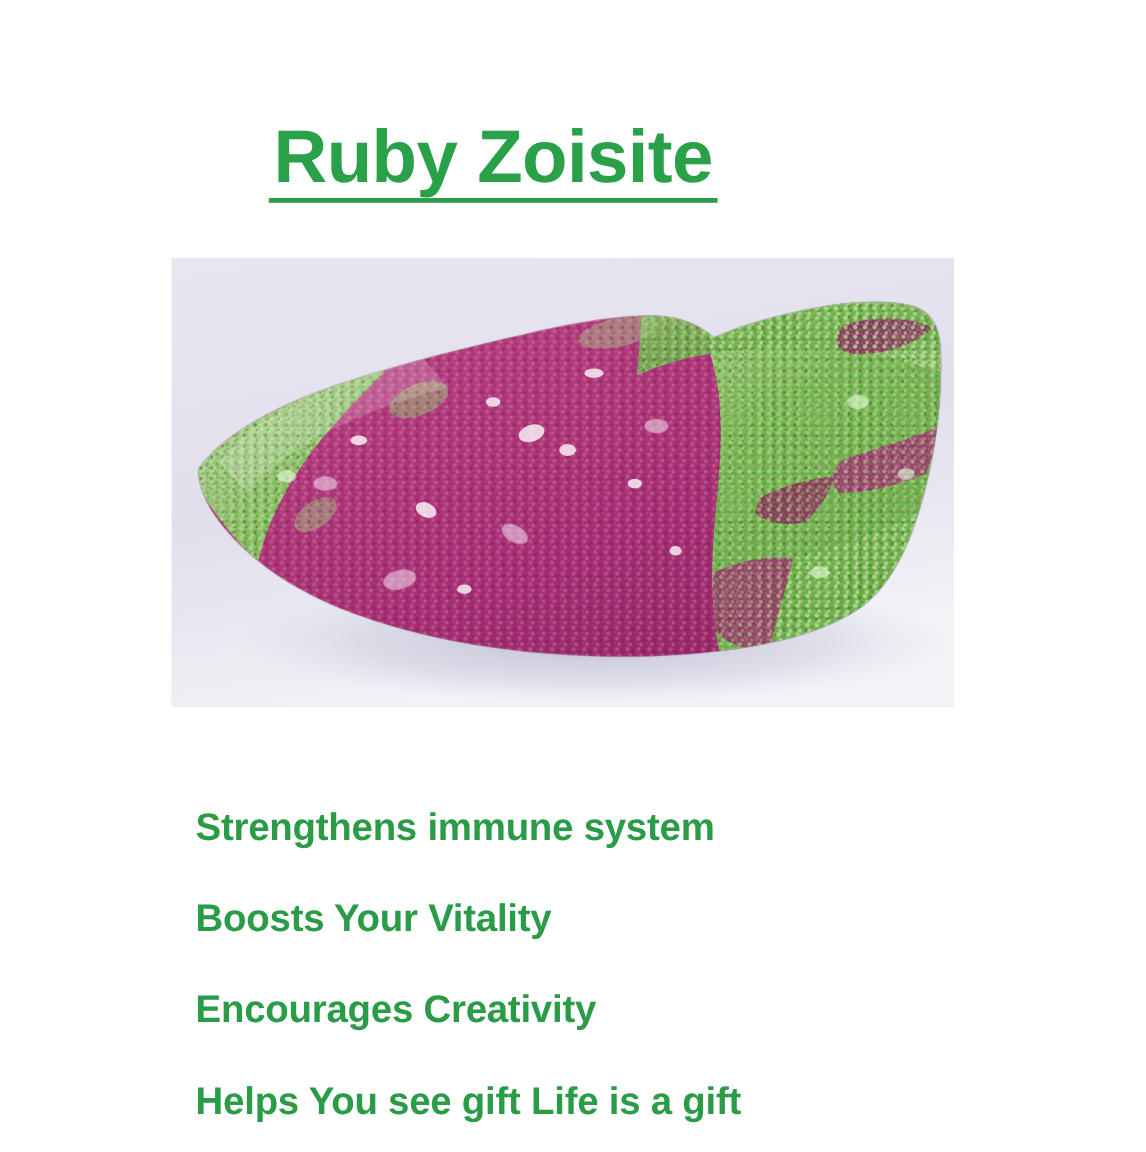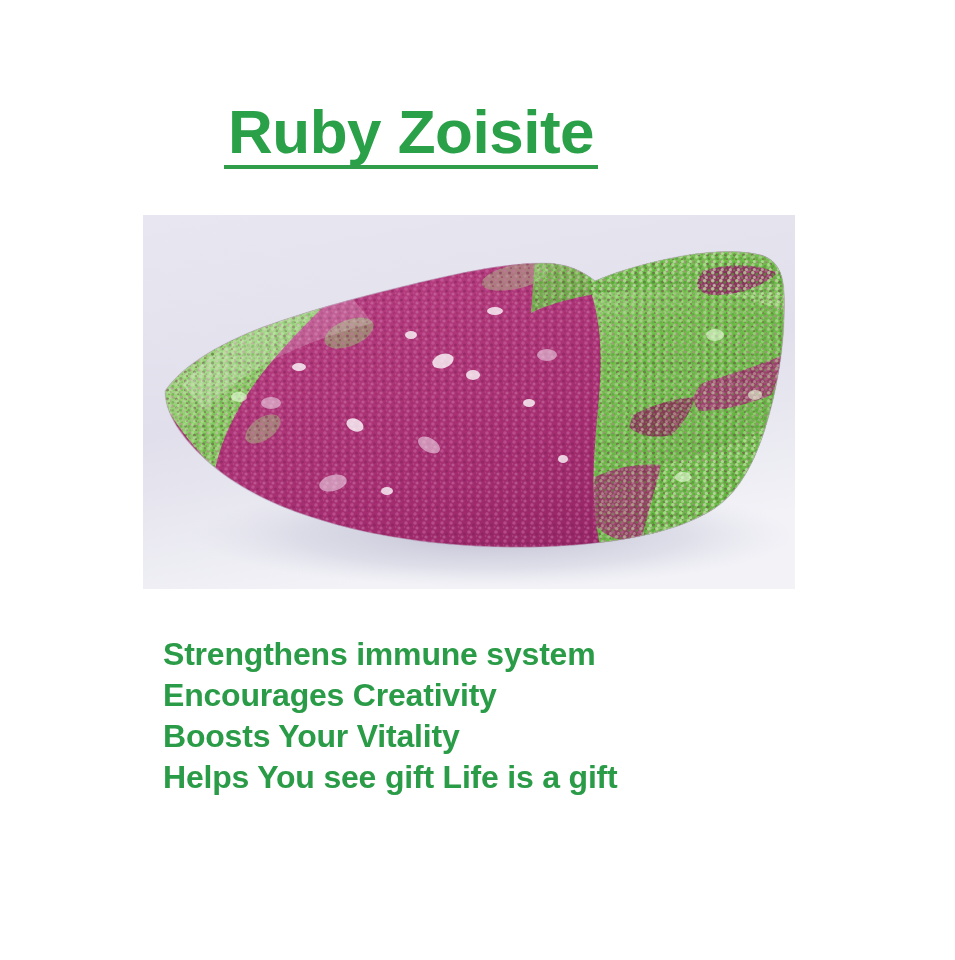--- a/index.html
+++ b/index.html
@@ -71,21 +71,21 @@
     top: 634px;
     width: 760px;
     color: #2a9b46;
     font-size: 32px;
     font-weight: bold;
     line-height: 41px;
     letter-spacing: -0.2px;
     white-space: nowrap;
     user-select: none;
   }
-  .benefit-line { display: block; }
+  .benefit-line { display: block; margin-top: 35px; }
 </style>
 </head>
 <body>
 
 <div class="page">
 
   <div class="title">
     <span class="title-inner">
       <span>Ruby Zoisite</span>
       <span class="title-underline"></span>
@@ -266,18 +266,18 @@
                C 548,309 512,320 470,326
                C 420,333 366,334 316,330
                C 262,326 210,316 168,302
                C 124,288 88,268 62,244
                C 38,222 22,198 22,176 Z" fill="none" stroke="#bdb9c9" stroke-width="1.2" opacity="0.5"></path>
     </svg>
   </div>
 
   <div class="benefits">
     <span class="benefit-line">Strengthens immune system</span>
+    <span class="benefit-line">Boosts Your Vitality</span>
     <span class="benefit-line">Encourages Creativity</span>
-    <span class="benefit-line">Boosts Your Vitality</span>
     <span class="benefit-line">Helps You see gift Life is a gift</span>
   </div>
 
 </div>
 
 </body></html>

